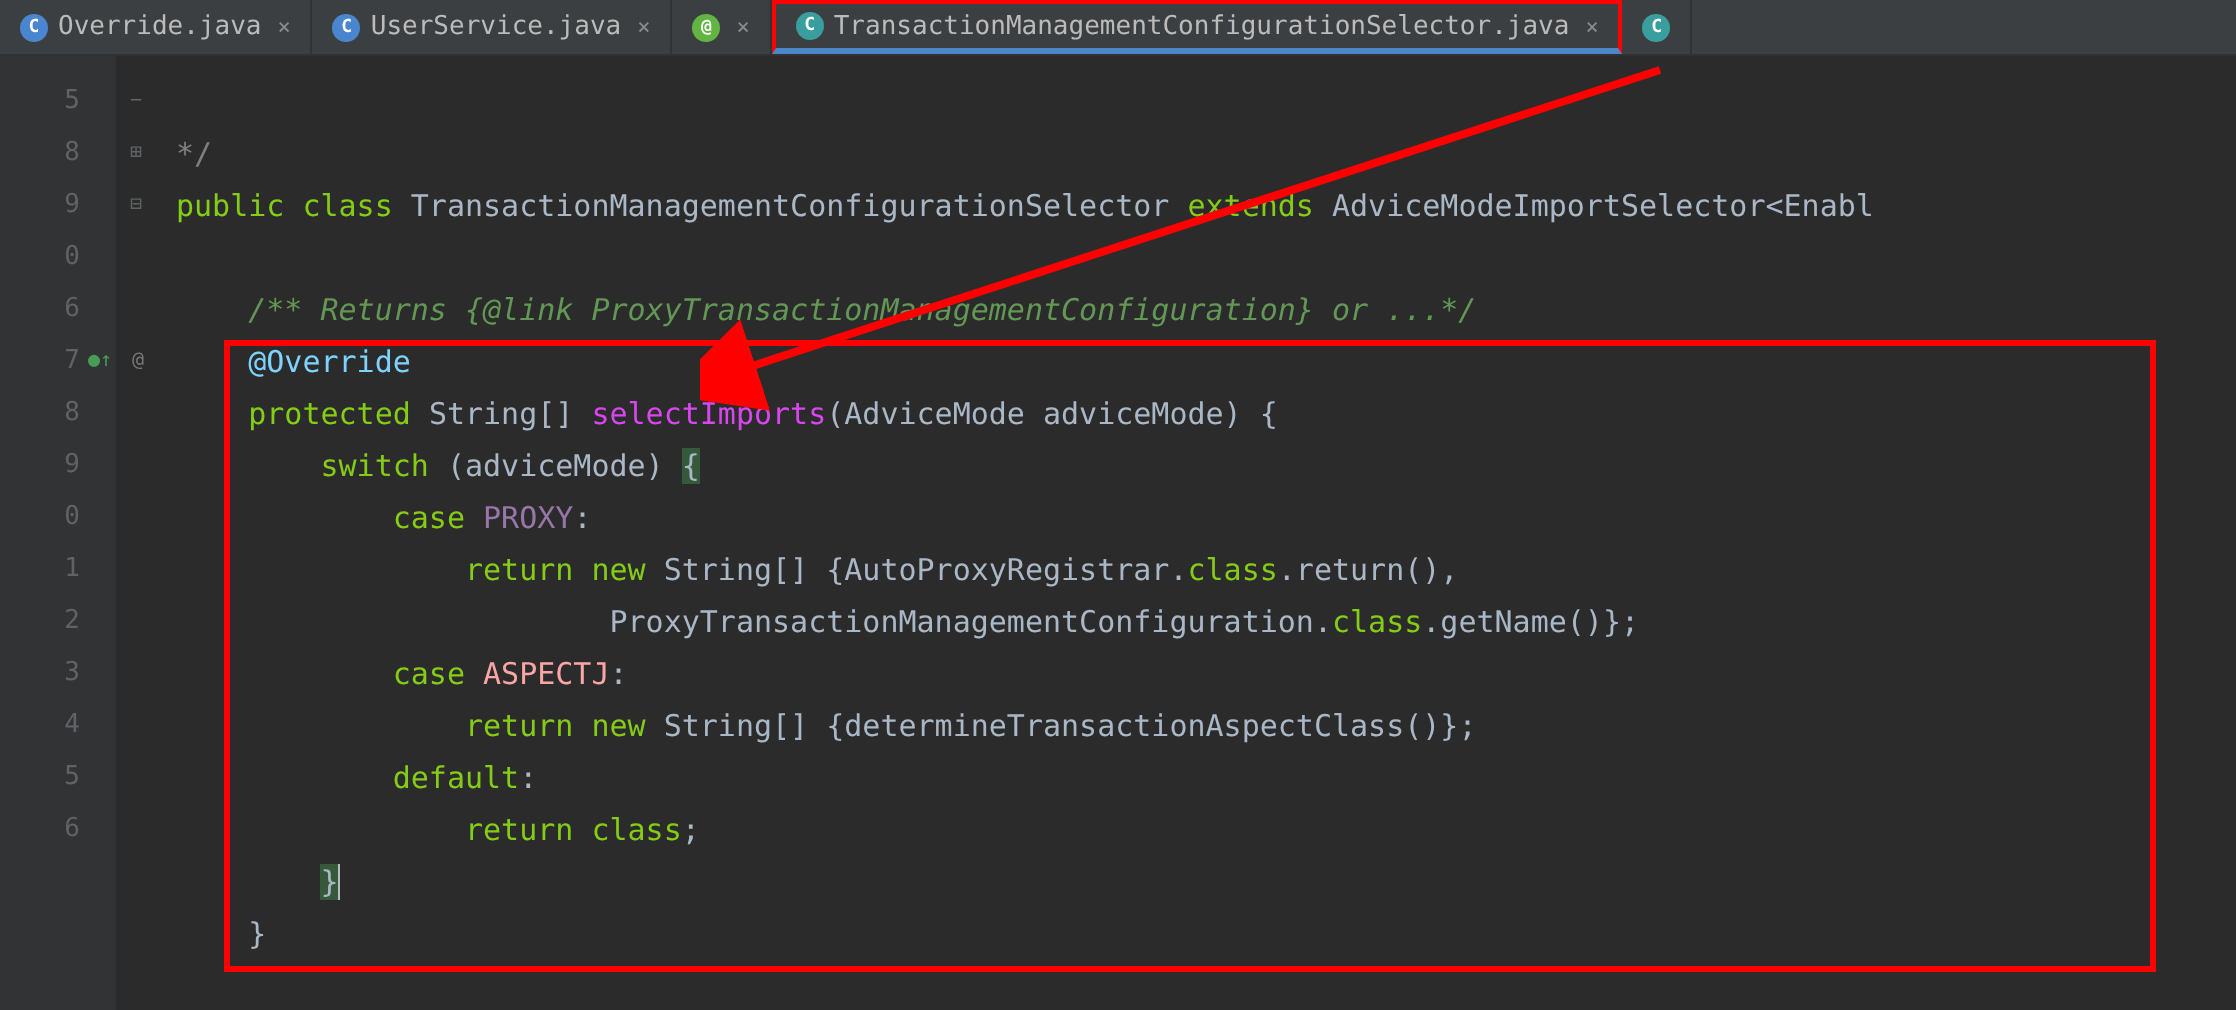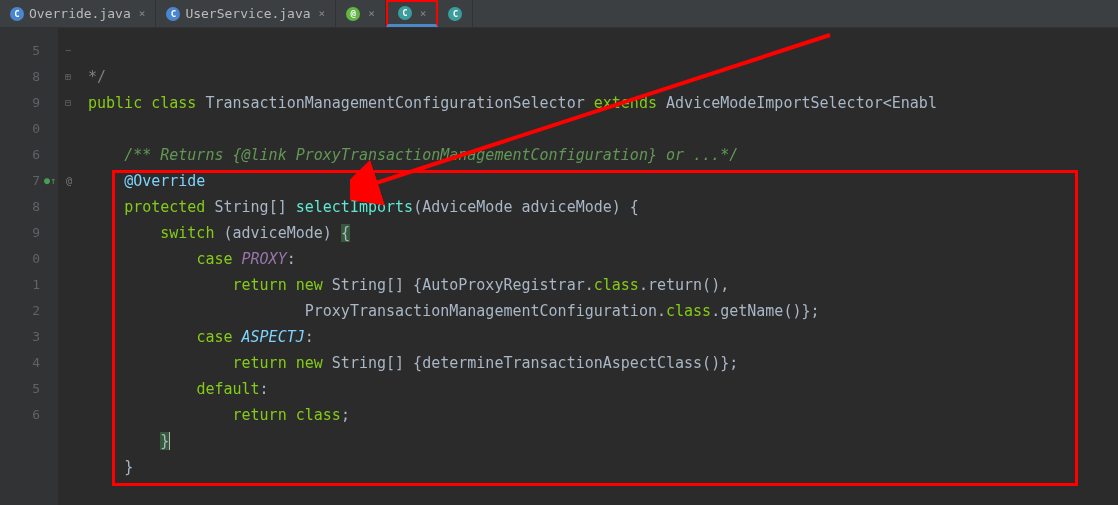--- a/index.html
+++ b/index.html
@@ -77,25 +77,25 @@
   left:112px; top:170px;
   width:966px; height:316px;
   pointer-events:none;
 }
 .arrow-svg{
   position:absolute;
   left:350px;top:30px;
   pointer-events:none;
 }
 .kw{color:#84cc16;}
-.mth{color:#5eead4;}
+.mth{color:#d946ef;}
 .ann{color:#7dd3fc;}
 .com{color:#629755;font-style:italic;}
 .com-star{color:#808080;}
-.italic{font-style:italic;}
+.italic{}
 </style>
 </head>
 <body>
 
 <div class="tab-bar">
   <div class="tab">
     <span class="tab-icon c-blue">C</span>
     <span>Override.java</span>
     <span class="close-x">×</span>
   </div>
@@ -103,20 +103,21 @@
     <span class="tab-icon c-blue">C</span>
     <span>UserService.java</span>
     <span class="close-x">×</span>
   </div>
   <div class="tab">
     <span class="tab-icon c-green">@</span>
     <span class="close-x">×</span>
   </div>
   <div class="tab highlighted">
     <span class="tab-icon c-teal">C</span>
+    <span>TransactionManagementConfigurationSelector.java</span>
     <span class="close-x">×</span>
   </div>
   <div class="tab" style="flex:0 0 20px;">
     <span class="tab-icon c-teal">C</span>
   </div>
 </div>
 
 <div class="editor">
   <div class="gutter">
     <div class="gutter-line">5</div>
@@ -158,21 +159,21 @@
 <span class="com-star">*/</span>
 <span class="kw">public</span> <span class="kw">class</span> <span>TransactionManagementConfigurationSelector</span> <span class="kw">extends</span> <span>AdviceModeImportSelector</span><span>&lt;</span><span>Enabl</span>
 <span></span>
     <span class="com">/** Returns {@link ProxyTransactionManagementConfiguration} or ...*/</span>
     <span class="ann">@Override</span>
     <span class="kw">protected</span> <span>String</span>[] <span class="mth">selectImports</span><span>(AdviceMode adviceMode) {</span>
         <span class="kw">switch</span><span> (adviceMode) </span><span style="background:#36593b">{</span>
             <span class="kw">case</span> <span class="italic" style="color:#9876aa">PROXY</span><span>:</span>
                 <span class="kw">return</span> <span class="kw">new</span> <span>String[] {</span><span>AutoProxyRegistrar</span><span>.</span><span class="kw">class</span><span>.return(),</span>
                         <span>ProxyTransactionManagementConfiguration</span><span>.</span><span class="kw">class</span><span>.getName()};</span>
-            <span class="kw">case</span> <span class="italic" style="color:#7dd3fc">ASPECTJ</span><span>:</span>
+            <span class="kw">case</span> <span class="italic" style="color:#fca5a5">ASPECTJ</span><span>:</span>
                 <span class="kw">return</span> <span class="kw">new</span> <span>String[] {</span><span>determineTransactionAspectClass()};</span>
             <span class="kw">default</span><span>:</span>
                 <span class="kw">return</span> <span class="kw">class</span><span>;</span>
         <span style="background:#36593b">}</span><span style="border-left:1px solid #bbb;"></span>
     <span>}</span>
   </div>
 </div>
 
 <div class="red-box"></div>
 

